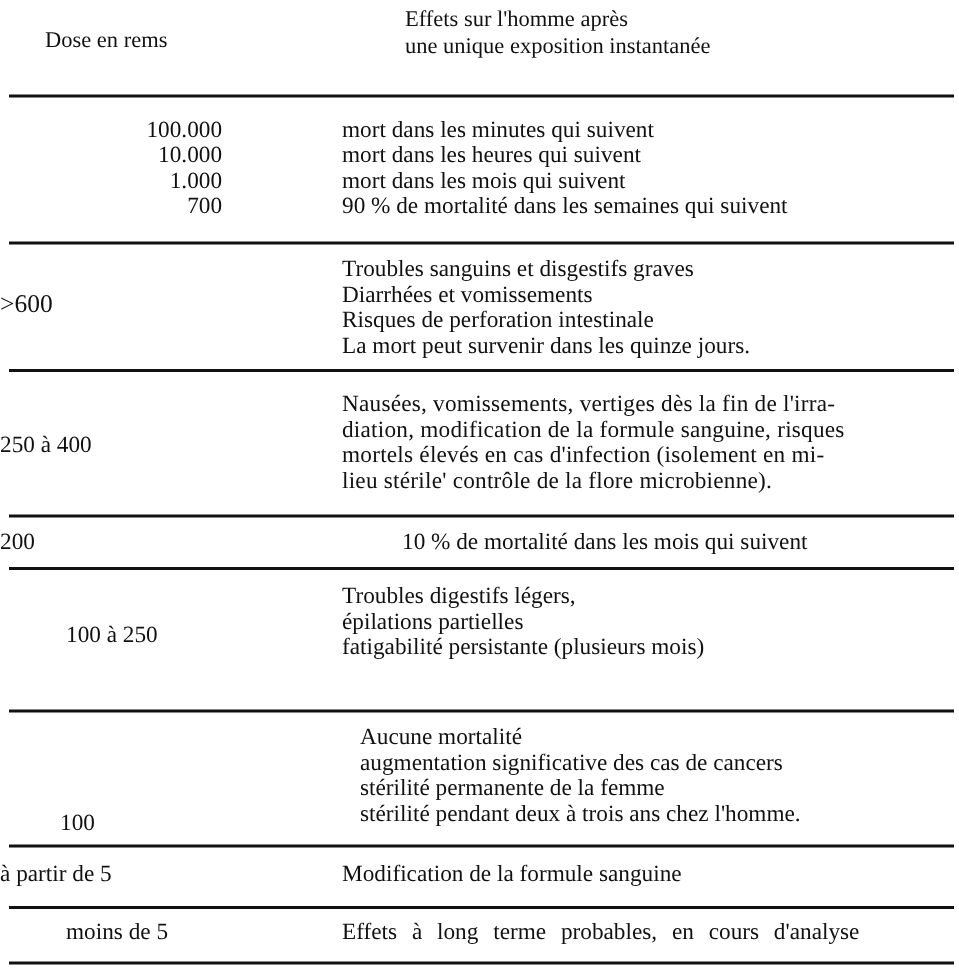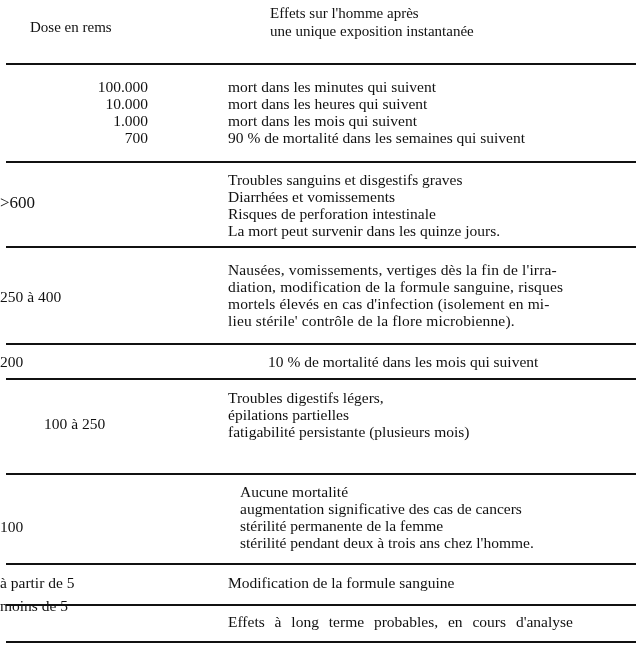--- a/index.html
+++ b/index.html
@@ -64,34 +64,34 @@
   <div class="rule" style="top:378px;"></div>
 
   <div class="cell dose" style="top:415px;margin-left:44px;">100 à 250</div>
   <div class="cell effect" style="top:389px;">
     <span class="line">Troubles digestifs légers,</span>
     <span class="line">épilations partielles</span>
     <span class="line">fatigabilité persistante (plusieurs mois)</span>
   </div>
   <div class="rule" style="top:473px;"></div>
 
-  <div class="cell dose" style="top:518px;">100</div>
+  <div class="cell dose" style="top:540px;margin-left:40px;">100</div>
   <div class="cell effect" style="top:483px;margin-left:12px;">
     <span class="line">Aucune mortalité</span>
     <span class="line">augmentation significative des cas de cancers</span>
     <span class="line">stérilité permanente de la femme</span>
     <span class="line">stérilité pendant deux à trois ans chez l'homme.</span>
   </div>
   <div class="rule" style="top:563px;"></div>
 
   <div class="cell dose" style="top:574px; width:236px;">à partir de 5</div>
   <div class="cell effect" style="top:574px;">
     <span class="line">Modification de la formule sanguine</span>
   </div>
   <div class="rule" style="top:604px;"></div>
 
-  <div class="cell dose" style="top:597px; width:236px;">moins de 5</div>
+  <div class="cell dose" style="top:613px; width:236px;padding-left:44px;">moins de 5</div>
   <div class="cell effect" style="top:613px; word-spacing:6px;">
     <span class="line">Effets à long terme probables, en cours d'analyse</span>
   </div>
   <div class="rule" style="top:641px;"></div>
 
 </div>
 
 </body></html>

